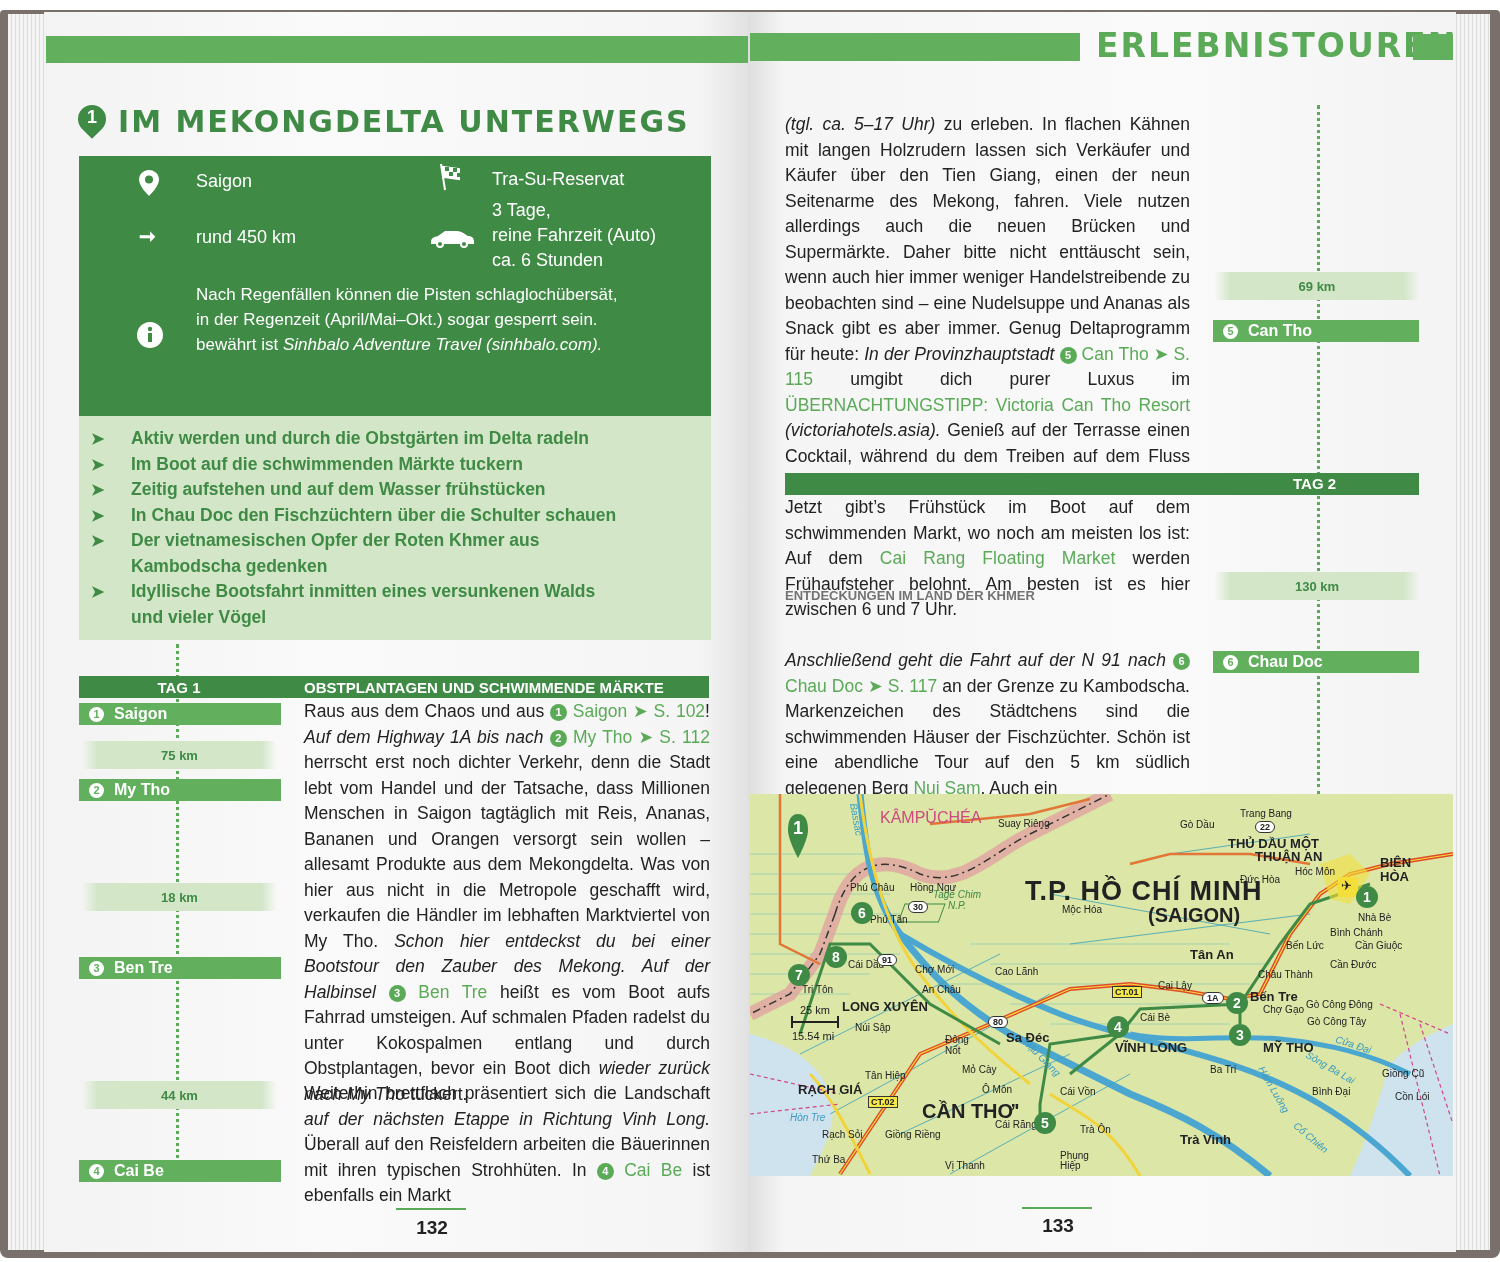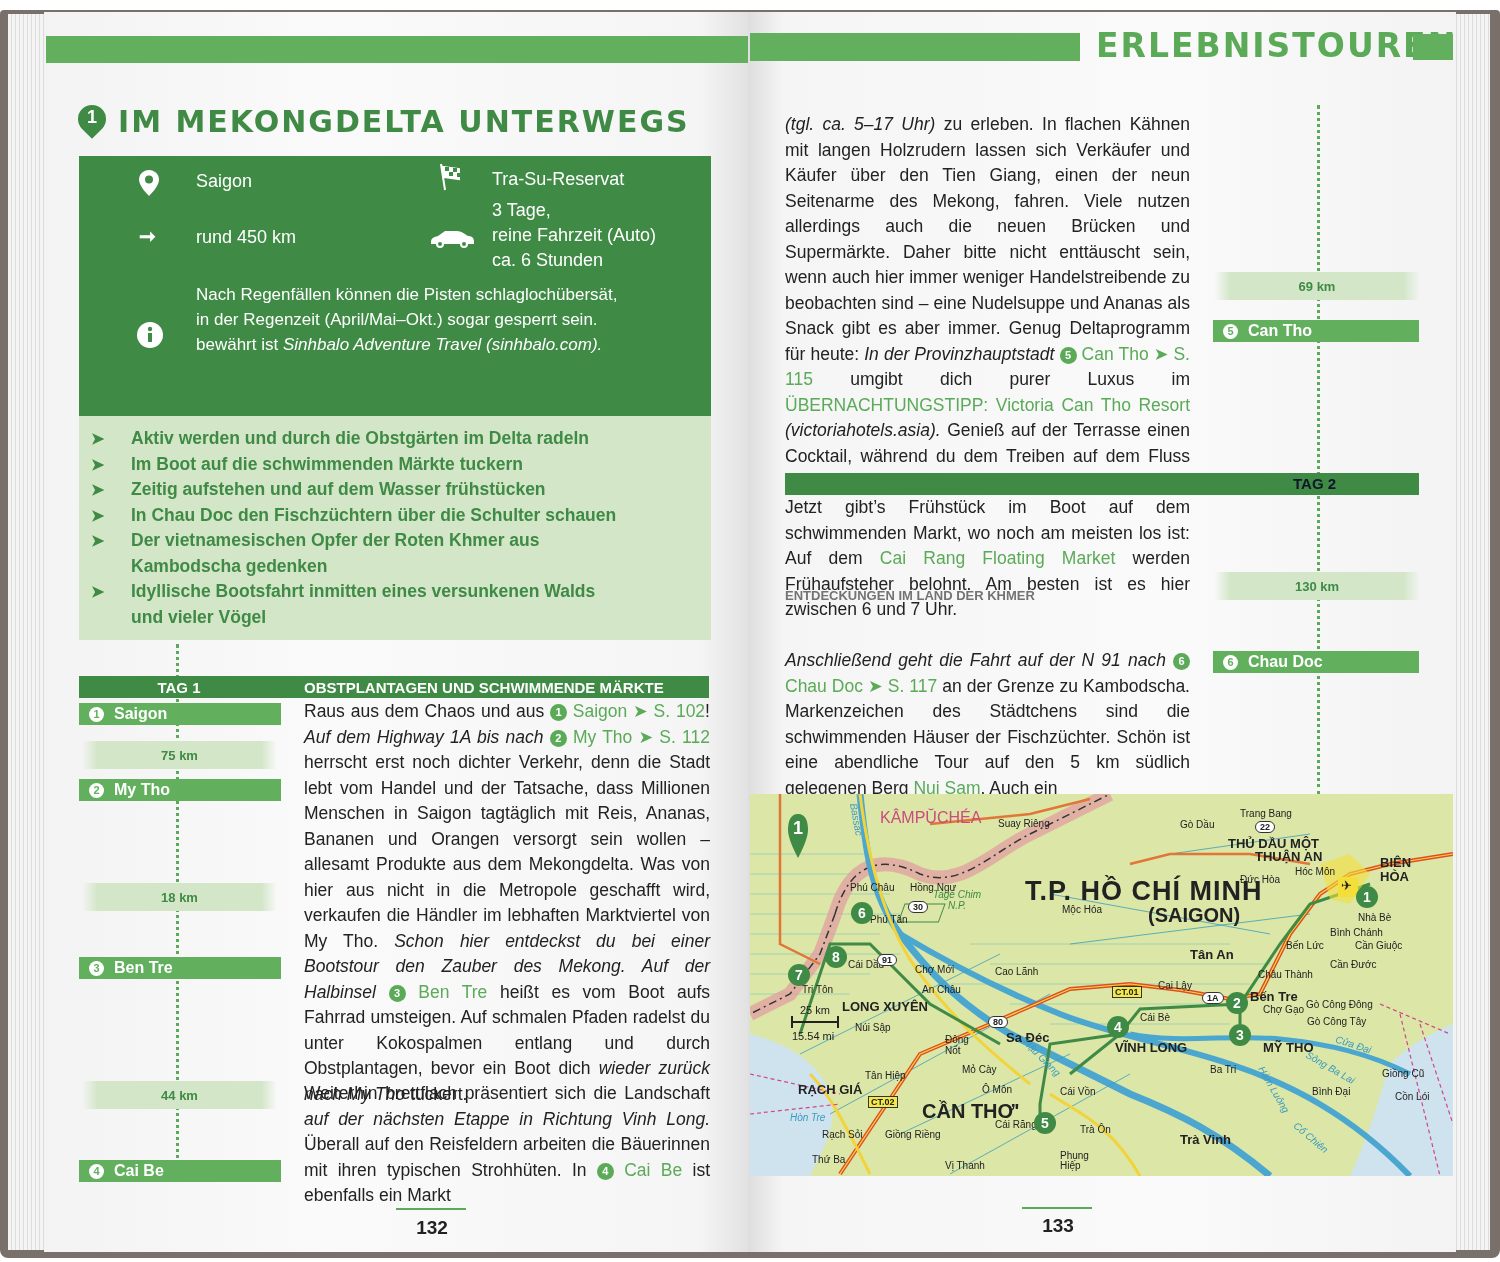--- a/index.html
+++ b/index.html
@@ -46,21 +46,21 @@
   .day-header .ttl { padding-left: 25px; }
 
   .body-text { position: absolute; font-size: 17.5px; line-height: 25.5px; color: #222; text-align: justify; }
   .body-text i { font-style: italic; }
   .body-text .hl { color: #5aaa57; }
   .body-text .nc { display: inline-block; width: 17px; height: 17px; border-radius: 50%; background: #5aaa57; color: #fff; font-size: 11px; font-weight: bold; text-align: center; line-height: 17px; vertical-align: 1px; }
 
   .page-num { position: absolute; font-weight: bold; font-size: 19px; color: #222; text-align: center; width: 80px; }
   .page-num-line { position: absolute; width: 70px; height: 2px; background: #5aaa57; }
 
-  .tag2-bar { position: absolute; left: 785px; top: 473px; width: 634px; height: 22px; background: #3f8a45; color: #0f172a; font-weight: bold; font-size: 15px; }
+  .tag2-bar { position: absolute; left: 785px; top: 473px; width: 634px; height: 22px; background: #3f8a45; color: #ffffff; font-weight: bold; font-size: 15px; }
   .tag2-bar span { position: absolute; left: 508px; top: 2px; }
   .subhead { position: absolute; left: 785px; top: 588px; font-weight: bold; font-size: 13px; color: #737373; }
 
   
   .map { position: absolute; left: 750px; top: 794px; width: 703px; height: 382px; background: #dbe6a7; overflow: hidden; }
   .map svg { position: absolute; left: 0; top: 0; }
   .map .lbl { position: absolute; font-family: "Liberation Sans", sans-serif; color: #222; font-size: 10px; white-space: nowrap; }
   .map .lbl.b { font-weight: bold; font-size: 13px; }
   .map .lbl.xl { font-weight: bold; font-size: 27px; letter-spacing: 1px; }
   .map .lbl.l { font-weight: bold; font-size: 20px; }

